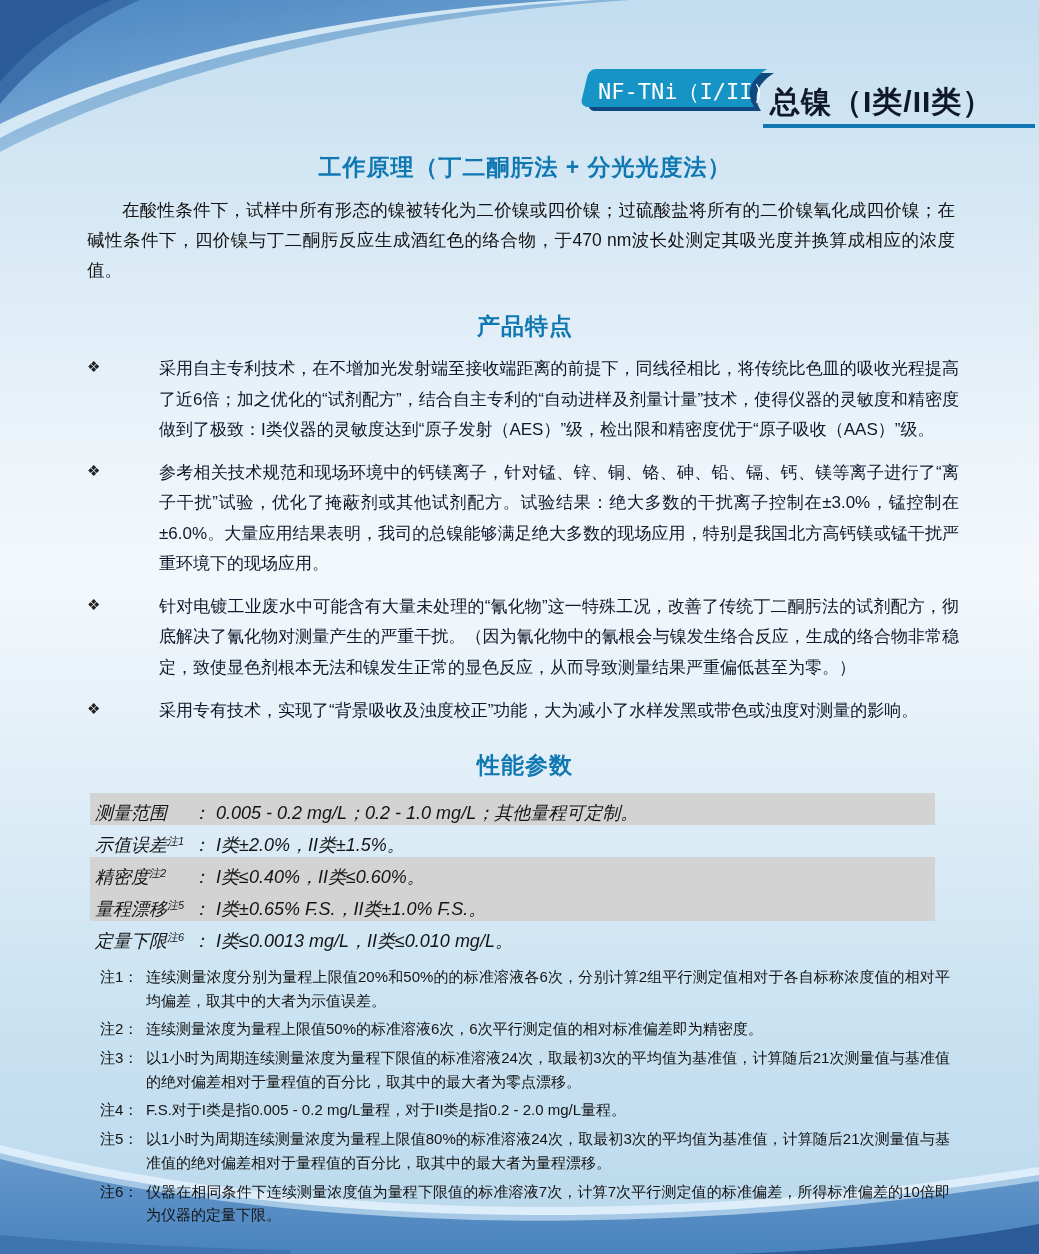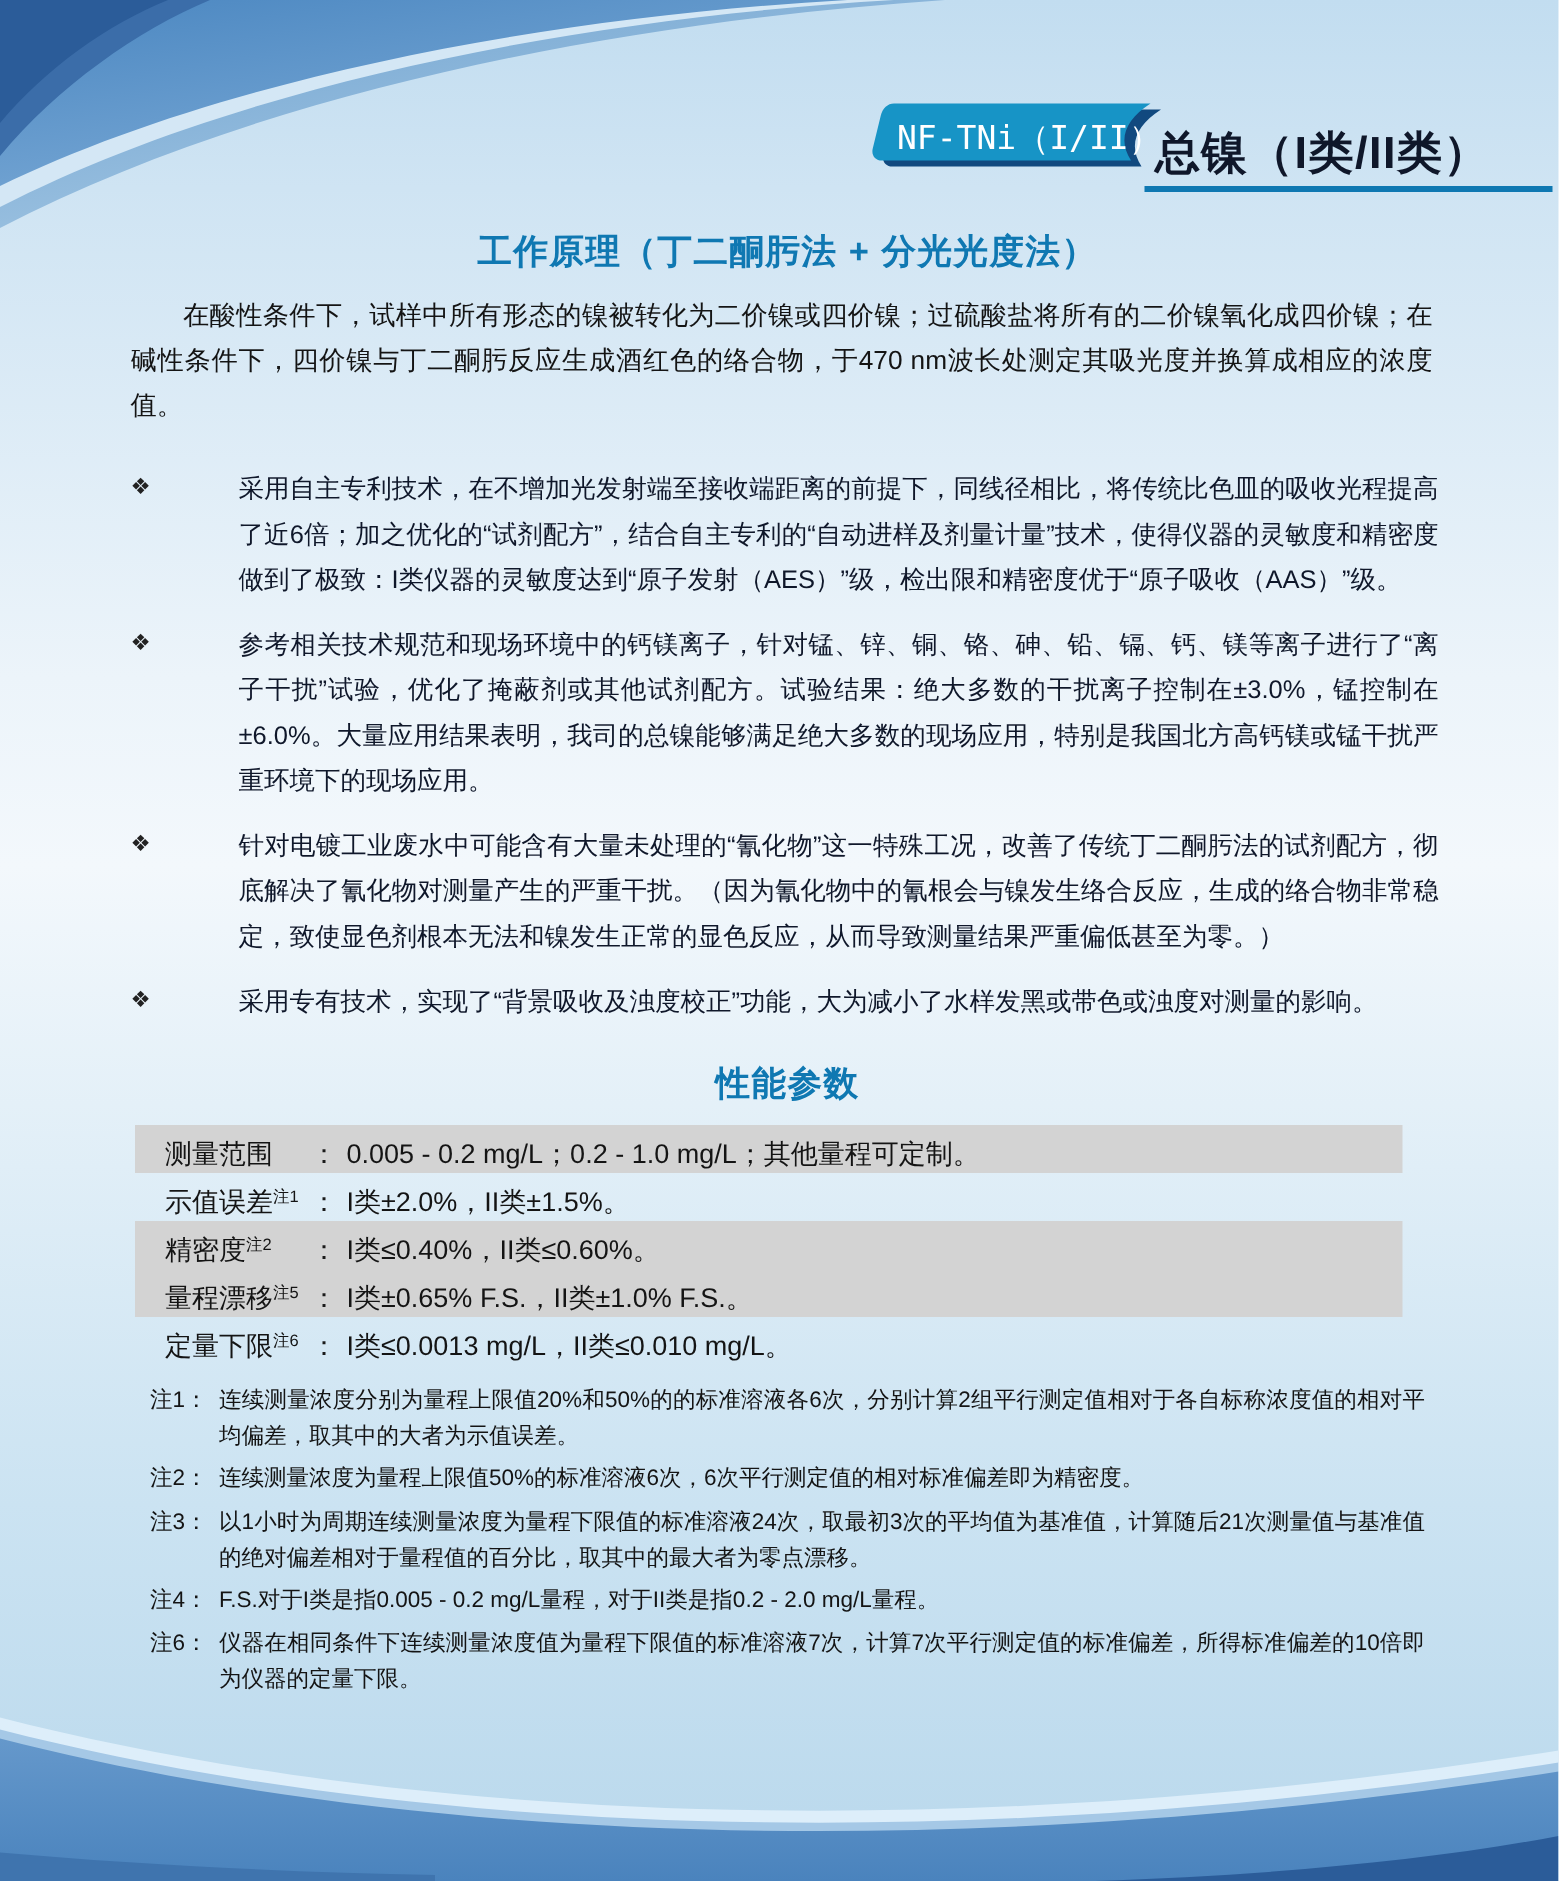--- a/index.html
+++ b/index.html
@@ -43,21 +43,21 @@
   }
 
   .features { margin-top:26px; }
   .feature-list { margin-top:12px; list-style:none; }
   .feature-item { display:flex; margin:0 0 13px 12px; width:872px; }
   .feature-marker { flex:0 0 28px; font-size:15px; color:#222; padding-top:4px; }
   .feature-text { font-size:17px; line-height:1.78; text-align:justify; color:#0f172a;margin-left:44px; }
 
   .performance { margin-top:24px; }
   .perf-table { margin:12px 0 0 15px; width:845px; }
-  .perf-row { height:32px; line-height:32px; font-size:18px; padding-left:20px; white-space:nowrap; }
+  .perf-row { height:32px; line-height:32px; font-size:18px; padding-left:5px; white-space:nowrap;font-style:italic; }
   .perf-row.gray { background:#d3d3d3; }
   .perf-label { display:inline-block; width:97px; color:#141414; }
   .perf-label sup, .perf-value sup { font-size:11px; vertical-align:6px; }
   .perf-colon { display:inline-block; margin-right:6px; }
   .perf-value { color:#141414; }
 
   .notes { margin:12px 0 0 25px; width:850px; }
   .note { display:flex; margin-bottom:5px; }
   .note-label { flex:0 0 46px; font-size:15px; line-height:1.58; color:#141414; }
   .note-text { font-size:15px; line-height:1.58; text-align:justify; color:#141414; }
@@ -108,20 +108,21 @@
 <div class="product-underline"></div>
 
 <div class="content">
 
   <section>
     <div class="sec-title">工作原理（丁二酮肟法 + 分光光度法）</div>
     <p class="principle-body">在酸性条件下，试样中所有形态的镍被转化为二价镍或四价镍；过硫酸盐将所有的二价镍氧化成四价镍；在碱性条件下，四价镍与丁二酮肟反应生成酒红色的络合物，于470 nm波长处测定其吸光度并换算成相应的浓度值。</p>
   </section>
 
   <section class="features">
+    <div class="sec-title">产品特点</div>
     <ul class="feature-list">
       <li class="feature-item">
         <span class="feature-marker">❖</span>
         <span class="feature-text">采用自主专利技术，在不增加光发射端至接收端距离的前提下，同线径相比，将传统比色皿的吸收光程提高了近6倍；加之优化的“试剂配方”，结合自主专利的“自动进样及剂量计量”技术，使得仪器的灵敏度和精密度做到了极致：I类仪器的灵敏度达到“原子发射（AES）”级，检出限和精密度优于“原子吸收（AAS）”级。</span>
       </li>
       <li class="feature-item">
         <span class="feature-marker">❖</span>
         <span class="feature-text">参考相关技术规范和现场环境中的钙镁离子，针对锰、锌、铜、铬、砷、铅、镉、钙、镁等离子进行了“离子干扰”试验，优化了掩蔽剂或其他试剂配方。试验结果：绝大多数的干扰离子控制在±3.0%，锰控制在±6.0%。大量应用结果表明，我司的总镍能够满足绝大多数的现场应用，特别是我国北方高钙镁或锰干扰严重环境下的现场应用。</span>
       </li>
       <li class="feature-item">
@@ -167,19 +168,23 @@
       </div>
       <div class="note">
         <span class="note-label">注3：</span>
         <span class="note-text">以1小时为周期连续测量浓度为量程下限值的标准溶液24次，取最初3次的平均值为基准值，计算随后21次测量值与基准值的绝对偏差相对于量程值的百分比，取其中的最大者为零点漂移。</span>
       </div>
       <div class="note">
         <span class="note-label">注4：</span>
         <span class="note-text">F.S.对于I类是指0.005 - 0.2 mg/L量程，对于II类是指0.2 - 2.0 mg/L量程。</span>
       </div>
       <div class="note">
+        <span class="note-label">注5：</span>
+        <span class="note-text">以1小时为周期连续测量浓度为量程上限值80%的标准溶液24次，取最初3次的平均值为基准值，计算随后21次测量值与基准值的绝对偏差相对于量程值的百分比，取其中的最大者为量程漂移。</span>
+      </div>
+      <div class="note">
         <span class="note-label">注6：</span>
         <span class="note-text">仪器在相同条件下连续测量浓度值为量程下限值的标准溶液7次，计算7次平行测定值的标准偏差，所得标准偏差的10倍即为仪器的定量下限。</span>
       </div>
     </div>
   </section>
 
 </div>
 
 </body></html>

